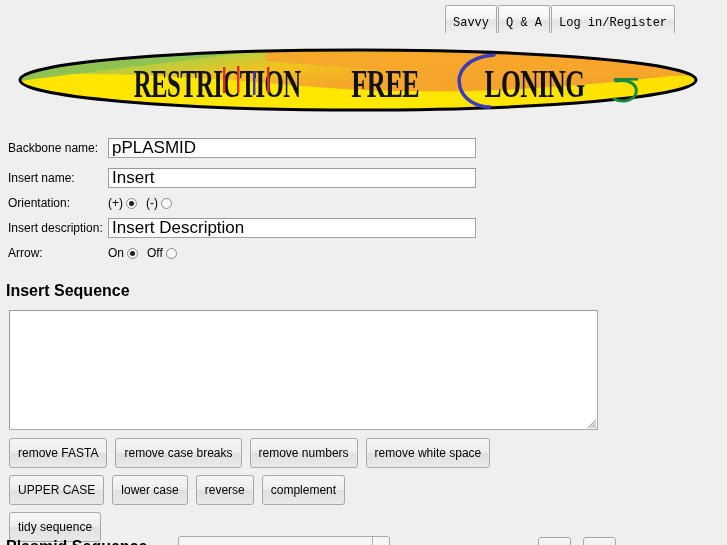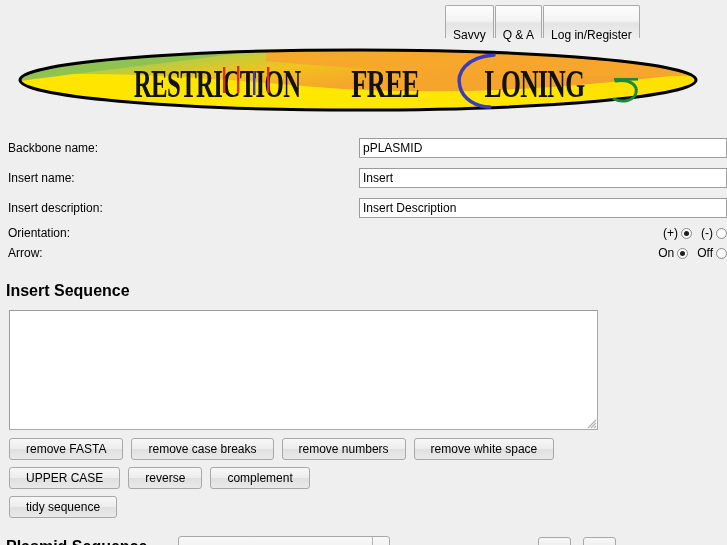--- a/index.html
+++ b/index.html
@@ -25,29 +25,29 @@
     left: 445px;
     display: flex;
     align-items: stretch;
     height: 28px;
   }
   .nav-btn {
     background: linear-gradient(to bottom, #fdfdfd 0%, #f4f4f4 45%, #e4e4e4 55%, #efefef 100%);
     border: 1px solid #a9a9a9;
     border-bottom: none;
     border-radius: 2px 2px 0 0;
-    padding: 16px 7px;
+    padding: 4px 7px;
     font-size: 12px;
     line-height: 26px;
     color: #000;
     white-space: nowrap;
     margin-right: 1px;
     box-sizing: border-box;
     height: 28px;
-    font-family: Liberation Sans, sans-serif;
+    font-family: Liberation Mono, monospace;
   }
   .nav-btn:last-child { margin-right: 12px; }
 
   
   .logo-wrap {
     position: absolute;
     top: 45px;
     left: 16px;
     width: 684px;
     height: 70px;
@@ -58,41 +58,40 @@
   .form-area {
     position: absolute;
     top: 133px;
     left: 0;
     width: 727px;
   }
   .form-row {
     display: flex;
     align-items: center;
     height: 30px;
-    justify-content: space-between;
   }
   .form-row.radio-row { height: 20px; }
   .form-label {
     width: 108px;
     padding-left: 8px;
     box-sizing: border-box;
     font-size: 12px;
     color: #000;
     white-space: nowrap;
   }
   .text-input {
     width: 368px;
     height: 20px;
     box-sizing: border-box;
     border: 1px solid #a0a0a0;
     border-top-color: #9a9a9a;
     border-left-color: #9a9a9a;
     background: #ffffff;
     font-family: "Liberation Sans", sans-serif;
-    font-size: 12px;
+    font-size: 17px;
     color: #000;
     padding: 0 3px;
     outline: none;
   }
   .radio-group {
     display: flex;
     align-items: center;
     font-size: 12px;
     padding-left: 0;
   }
@@ -158,23 +157,23 @@
   
   .btn-rows { position: absolute; left: 9px; top: 438px; width: 600px; }
   .btn-row { display: flex; margin-bottom: 7px; }
   .tool-btn {
     background: linear-gradient(to bottom, #f7f7f7 0%, #ededed 48%, #e0e0e0 52%, #e9e9e9 100%);
     border: 1px solid #a8a8a8;
     border-radius: 3px;
     font-family: "Liberation Sans", sans-serif;
     font-size: 12px;
     color: #000;
-    height: 22px;
+    height: 30px;
     line-height: 20px;
-    padding: 0 16px;
+    padding: 0 8px;
     margin-right: 8px;
     white-space: nowrap;
     box-sizing: border-box;
     cursor: pointer;
   }
 
   
   #plasmid-seq-title { top: 538px; }
   .bottom-select {
     position: absolute;
@@ -283,35 +282,35 @@
   <div class="form-row">
     <div class="form-label">Backbone name:</div>
     <input class="text-input" type="text" value="pPLASMID" style="">
   </div>
 
   <div class="form-row">
     <div class="form-label">Insert name:</div>
     <input class="text-input" type="text" value="Insert" style="">
   </div>
 
-  <div class="form-row">
-    <div class="form-label">Insert description:</div>
-    <input class="text-input" type="text" value="Insert Description" style="">
-  </div>
-
   <div class="form-row radio-row">
     <div class="form-label">Orientation:</div>
     <div class="radio-group">
       <span class="rlabel">(+)</span>
       <span class="radio checked"></span>
       <span class="rlabel second">(-)</span>
       <span class="radio"></span>
     </div>
   </div>
 
+  <div class="form-row">
+    <div class="form-label">Insert description:</div>
+    <input class="text-input" type="text" value="Insert Description" style="">
+  </div>
+
   <div class="form-row radio-row">
     <div class="form-label">Arrow:</div>
     <div class="radio-group">
       <span class="rlabel">On</span>
       <span class="radio checked"></span>
       <span class="rlabel second">Off</span>
       <span class="radio"></span>
     </div>
   </div>
 
@@ -329,20 +328,21 @@
 
   <div class="btn-row">
     <button class="tool-btn">remove FASTA</button>
     <button class="tool-btn">remove case breaks</button>
     <button class="tool-btn">remove numbers</button>
     <button class="tool-btn">remove white space</button>
   </div>
 
   <div class="btn-row">
     <button class="tool-btn">UPPER CASE</button>
+    <button class="tool-btn">lower case</button>
     <button class="tool-btn">reverse</button>
     <button class="tool-btn">complement</button>
   </div>
 
   <div class="btn-row">
     <button class="tool-btn">tidy sequence</button>
   </div>
 
 </div>
 

